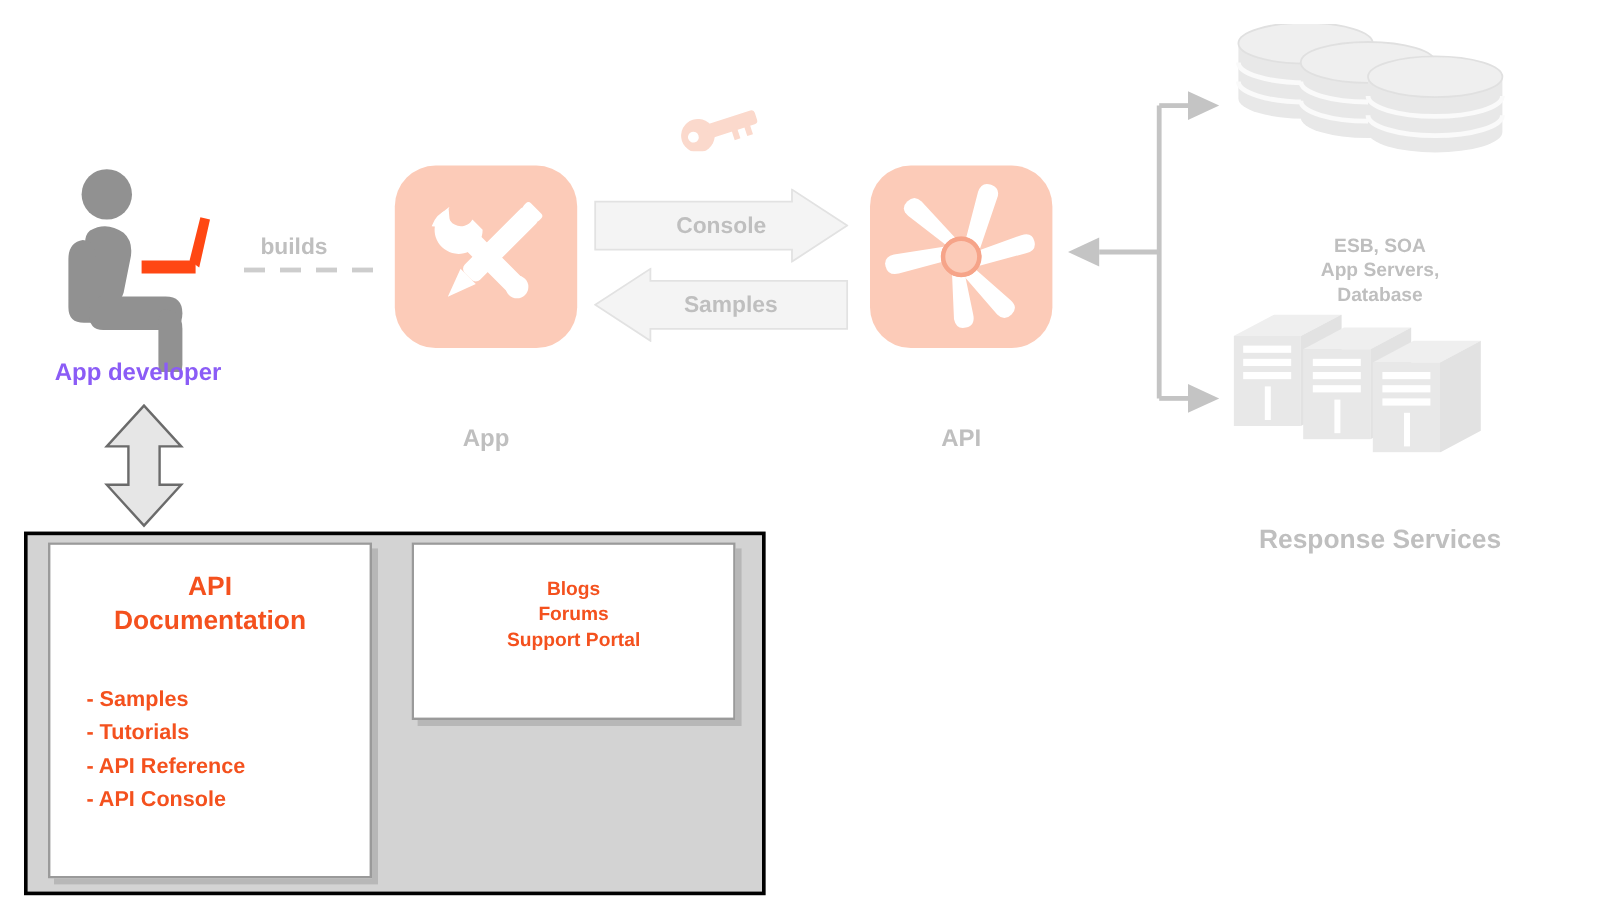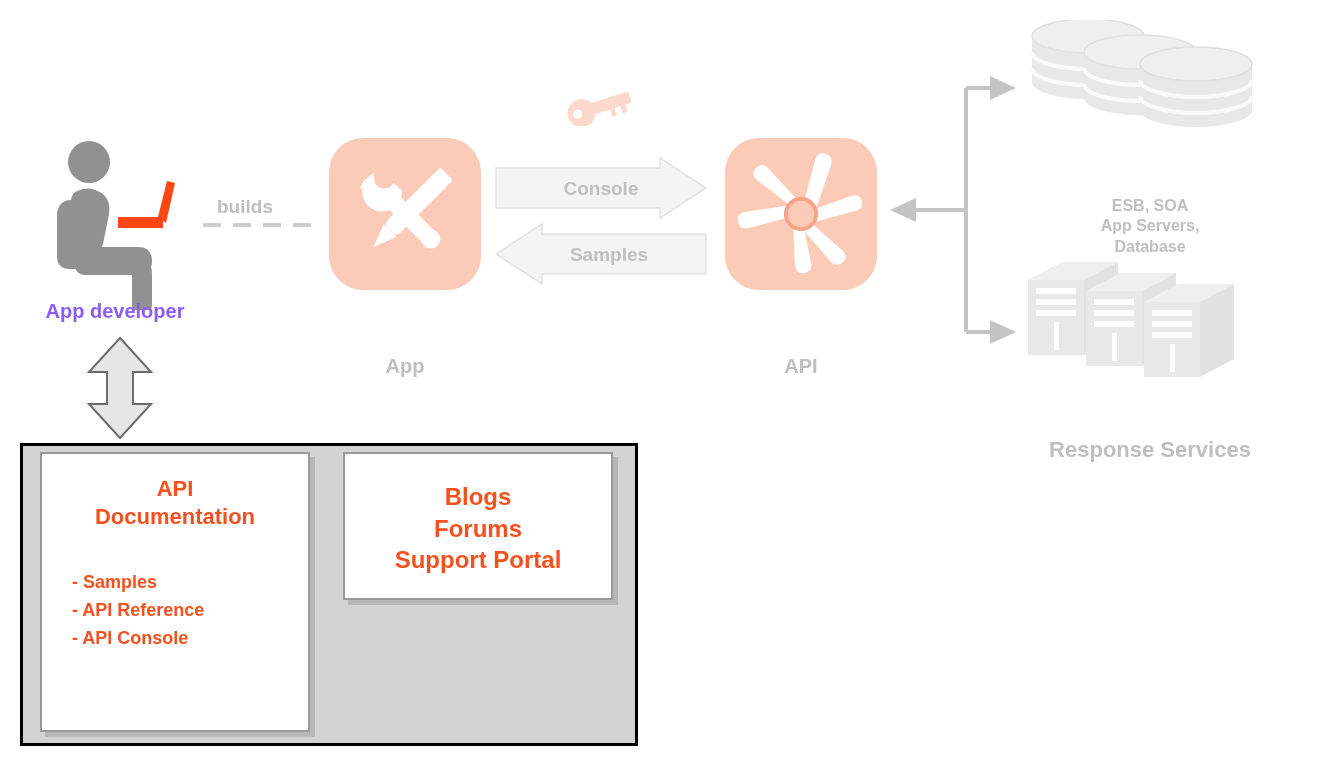--- a/index.html
+++ b/index.html
@@ -121,21 +121,21 @@
     white-space: pre;
   }
   #doc-list {
     position: absolute; left: 72px; top: 568px; width: 240px;
     font-size: 18px; line-height: 1.56;
   }
   #doc-list div { white-space: nowrap; }
 
   #blog-title {
     position: absolute; left: 343px; top: 481px; width: 270px;
-    font-size: 24px; text-align: center; line-height: 1.32;
+    font-size: 16px; text-align: center; line-height: 1.32;
     white-space: pre;
   }
 </style>
 </head>
 <body>
 
 <div id="stage">
 
   <div class="abs" id="dev-icon">
     <svg width="140" height="170" viewBox="0 0 140 170">
@@ -294,20 +294,21 @@
     </svg>
   </div>
 
   <div class="abs" id="doc-panel"></div>
 
   <div class="white-card" id="doc-card"></div>
   <div id="doc-title" class="lbl-orange">API
 Documentation</div>
   <div id="doc-list" class="lbl-orange">
     <div>- Samples</div>
+    <div>- Tutorials</div>
     <div>- API Reference</div>
     <div>- API Console</div>
   </div>
 
   <div class="white-card" id="blog-card"></div>
   <div id="blog-title" class="lbl-orange">Blogs
 Forums
 Support Portal</div>
 
 </div>

